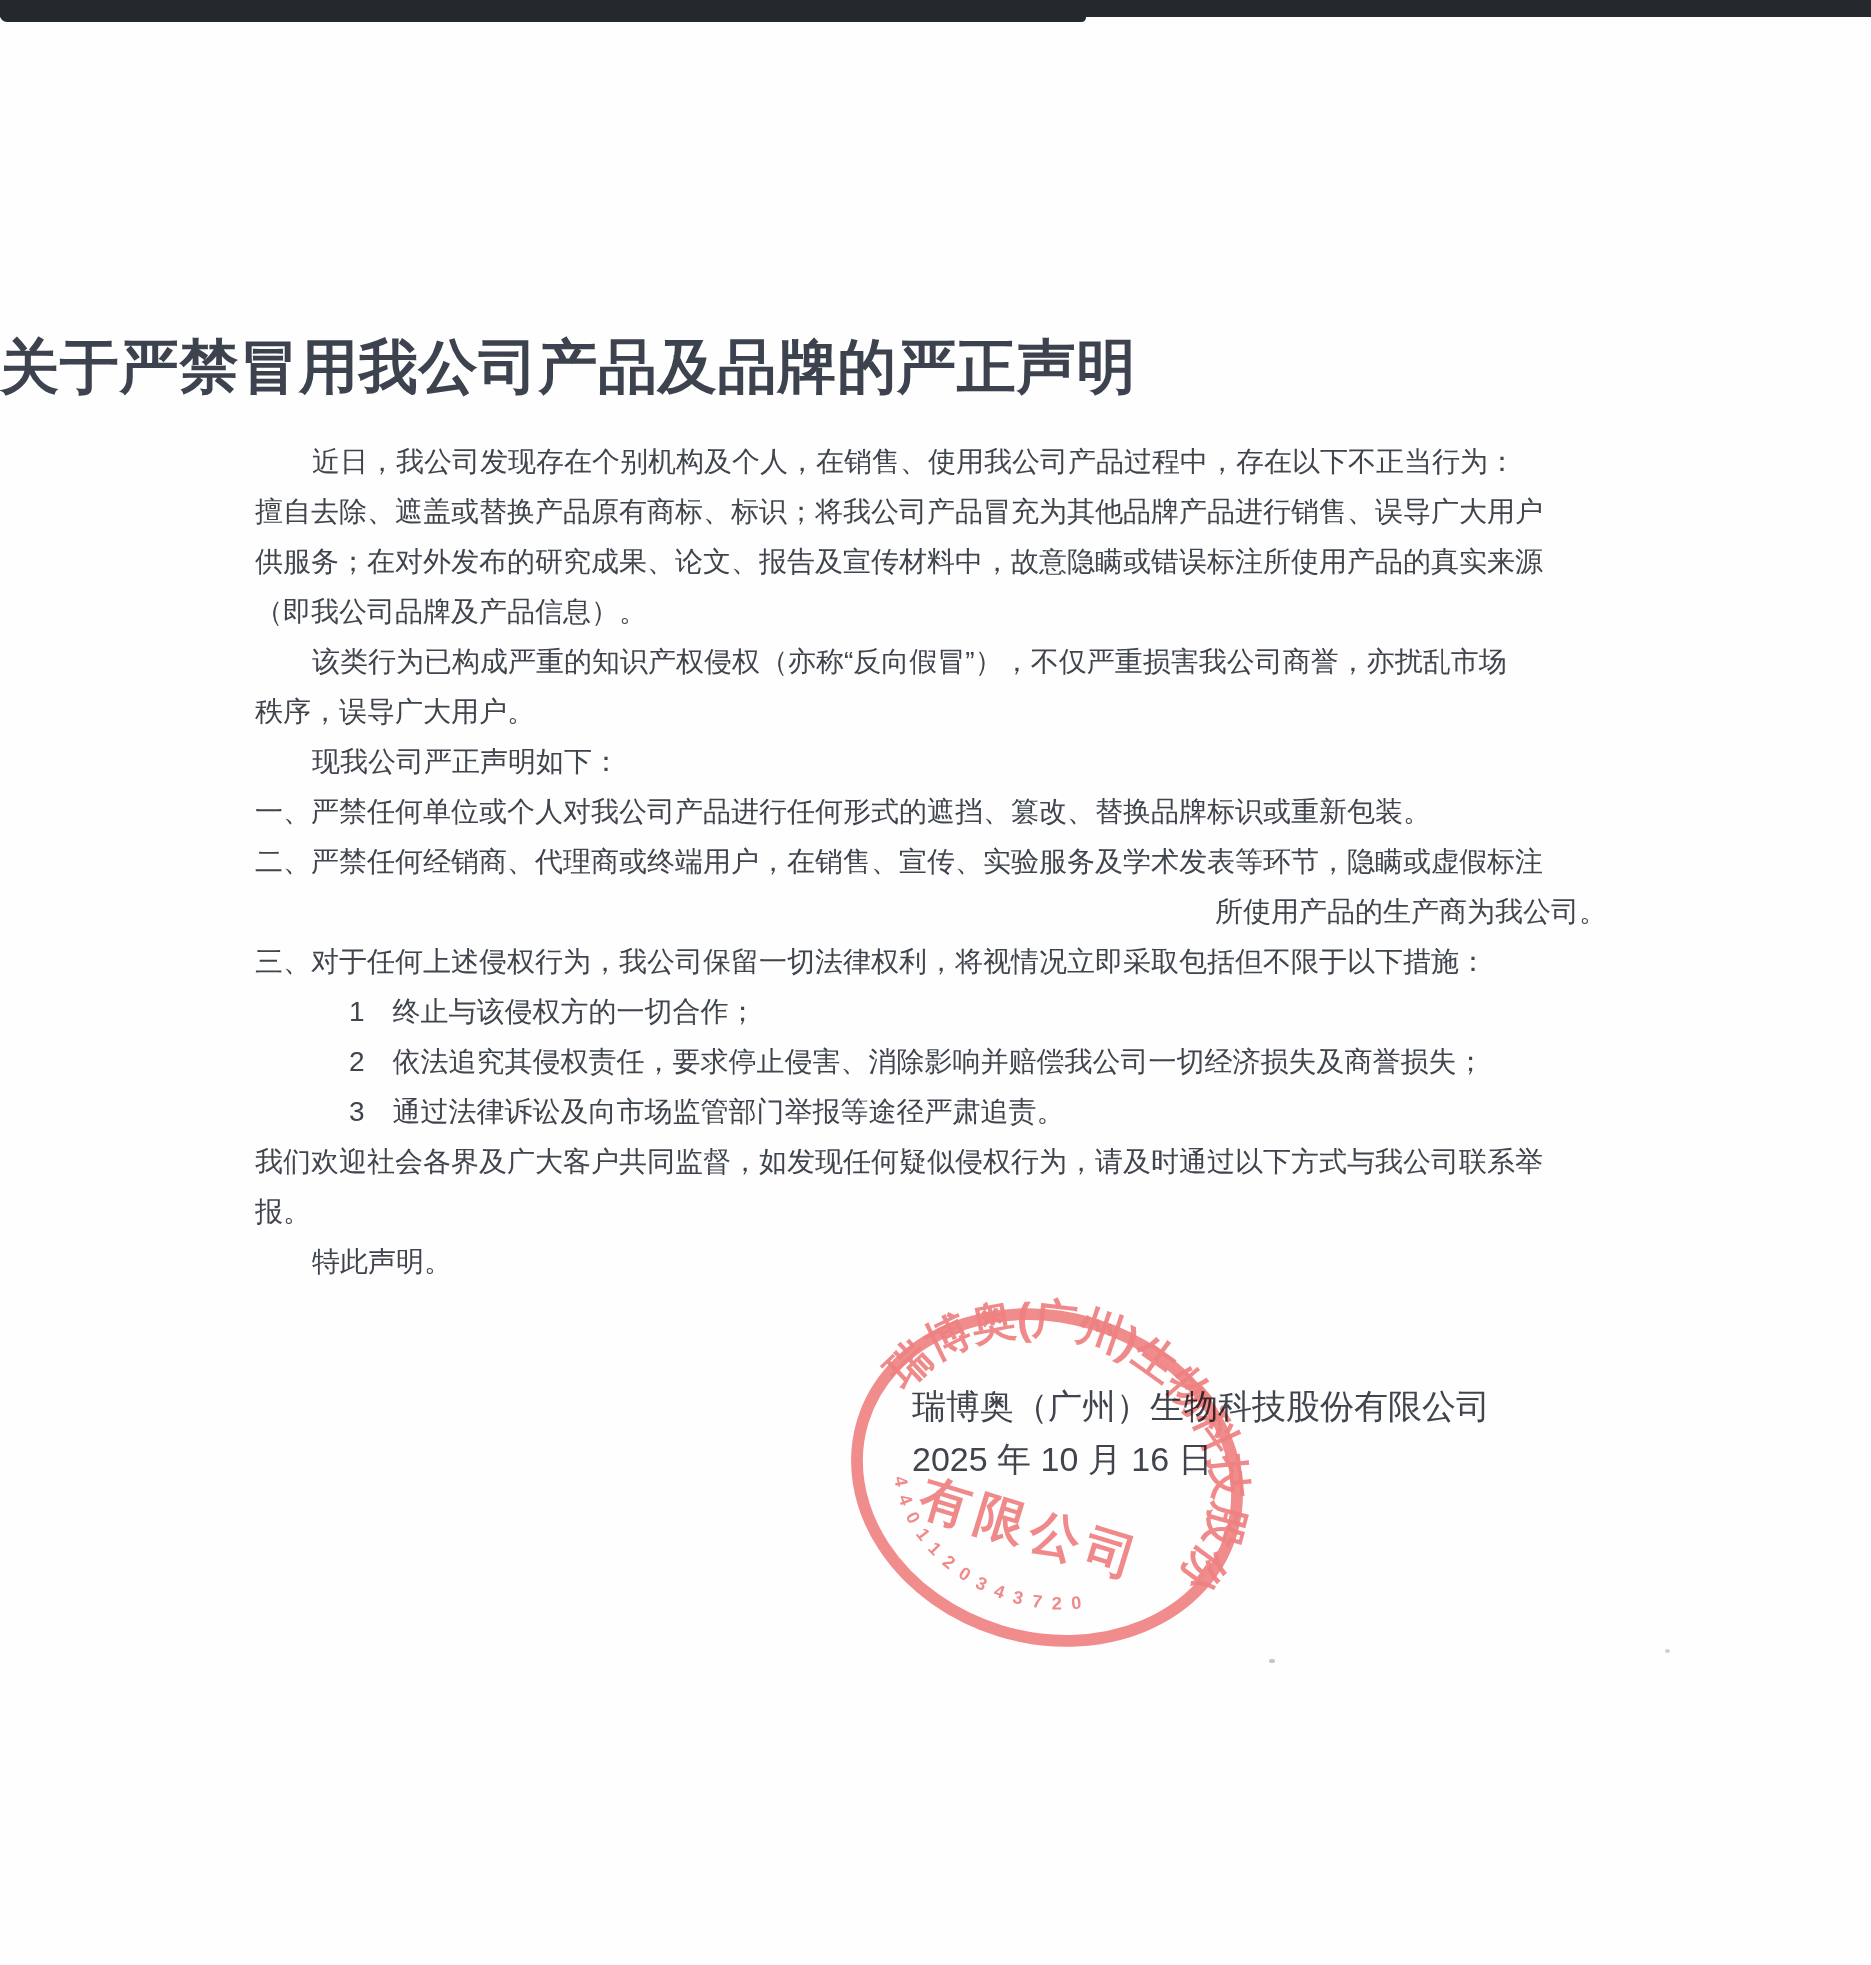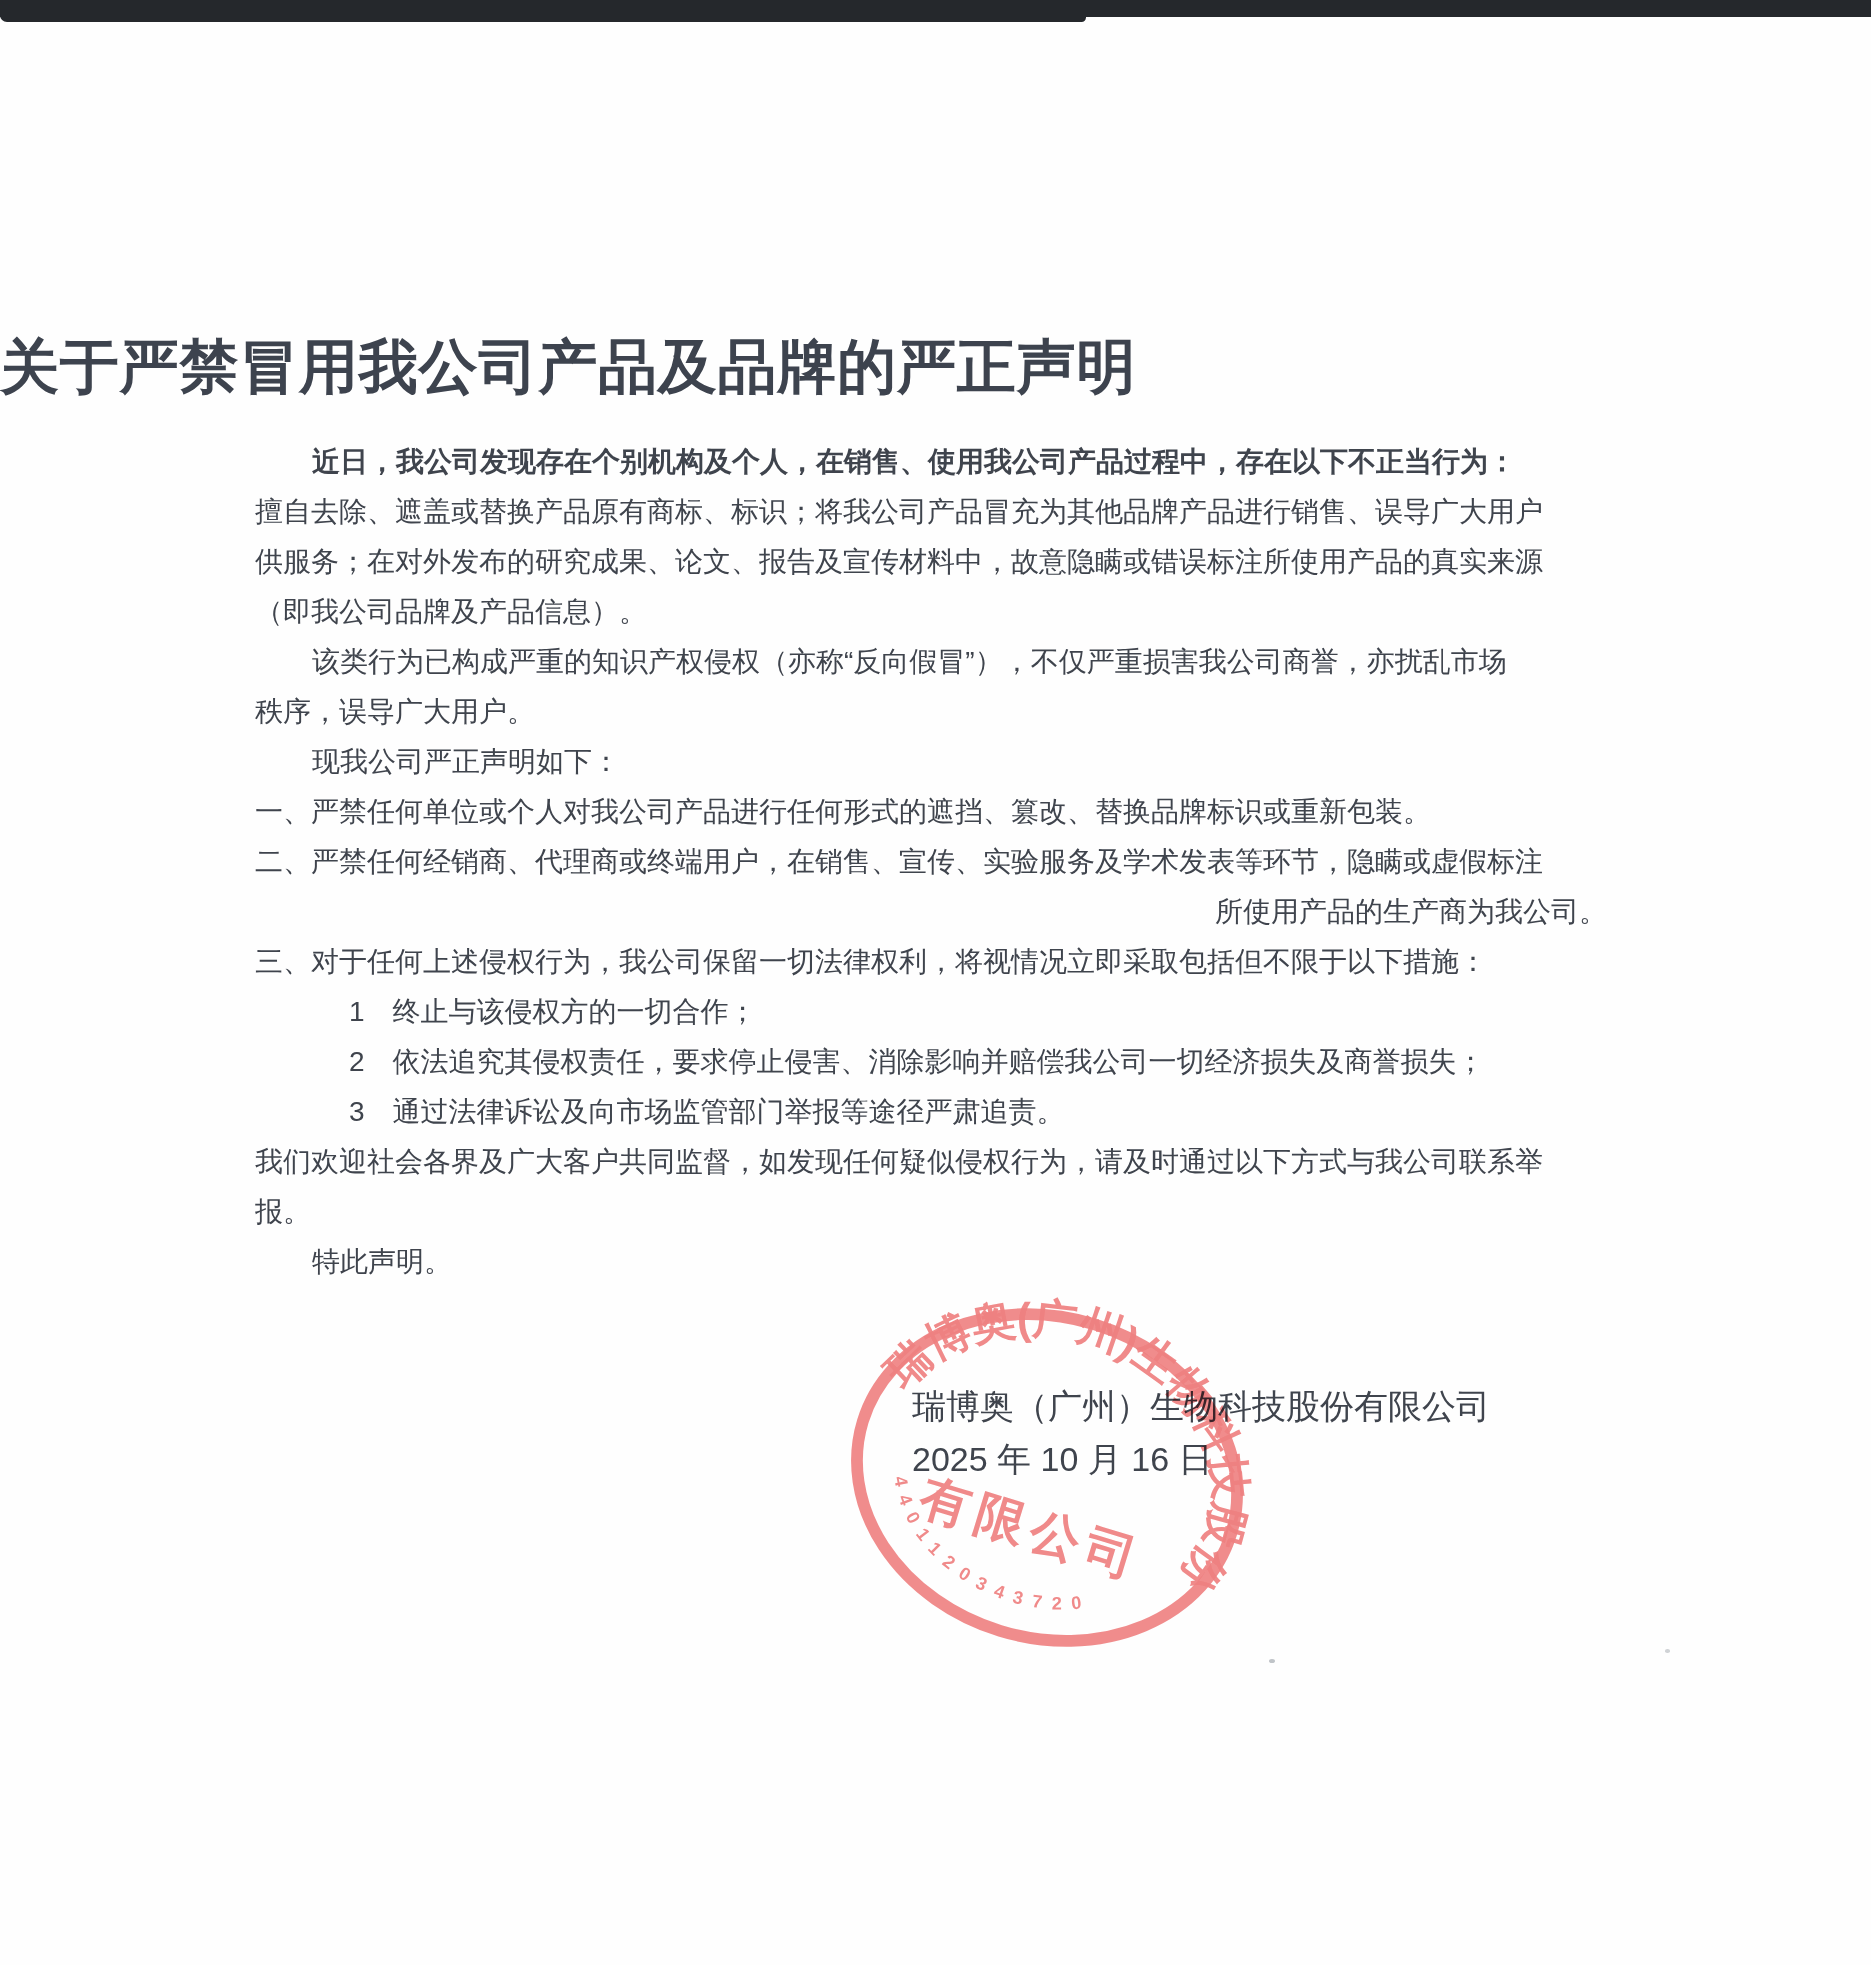--- a/index.html
+++ b/index.html
@@ -61,21 +61,21 @@
 </head>
 <body>
 
 <div class="page">
 
   <div class="scanner-strip" style="background: rgb(37, 40, 44);"></div>
 
   <h1 class="title" style="color: rgb(61, 67, 78);">关于严禁冒用我公司产品及品牌的严正声明</h1>
 
   <div class="body-block" style="color: rgb(63, 68, 77);">
-      <div class="line" style="padding-left: 57px; font-weight: bold;">近日，我公司发现存在个别机构及个人，在销售、使用我公司产品过程中，存在以下不正当行为：</div>
+      <div class="line" style="padding-left: 57px;">近日，我公司发现存在个别机构及个人，在销售、使用我公司产品过程中，存在以下不正当行为：</div>
       <div class="line" style="padding-left: 0px;">擅自去除、遮盖或替换产品原有商标、标识；将我公司产品冒充为其他品牌产品进行销售、误导广大用户</div>
       <div class="line" style="padding-left: 0px;">供服务；在对外发布的研究成果、论文、报告及宣传材料中，故意隐瞒或错误标注所使用产品的真实来源</div>
       <div class="line" style="padding-left: 0px;">（即我公司品牌及产品信息）。</div>
       <div class="line" style="padding-left: 57px;">该类行为已构成严重的知识产权侵权（亦称“反向假冒”），不仅严重损害我公司商誉，亦扰乱市场</div>
       <div class="line" style="padding-left: 0px;">秩序，误导广大用户。</div>
       <div class="line" style="padding-left: 57px;">现我公司严正声明如下：</div>
       <div class="line" style="padding-left: 0px;">一、严禁任何单位或个人对我公司产品进行任何形式的遮挡、篡改、替换品牌标识或重新包装。</div>
       <div class="line" style="padding-left: 0px;">二、严禁任何经销商、代理商或终端用户，在销售、宣传、实验服务及学术发表等环节，隐瞒或虚假标注</div>
       <div class="line" style="padding-left: 0px; text-align: right;">所使用产品的生产商为我公司。</div>
       <div class="line" style="padding-left: 0px; font-family: Liberation Serif, serif;">三、对于任何上述侵权行为，我公司保留一切法律权利，将视情况立即采取包括但不限于以下措施：</div>

